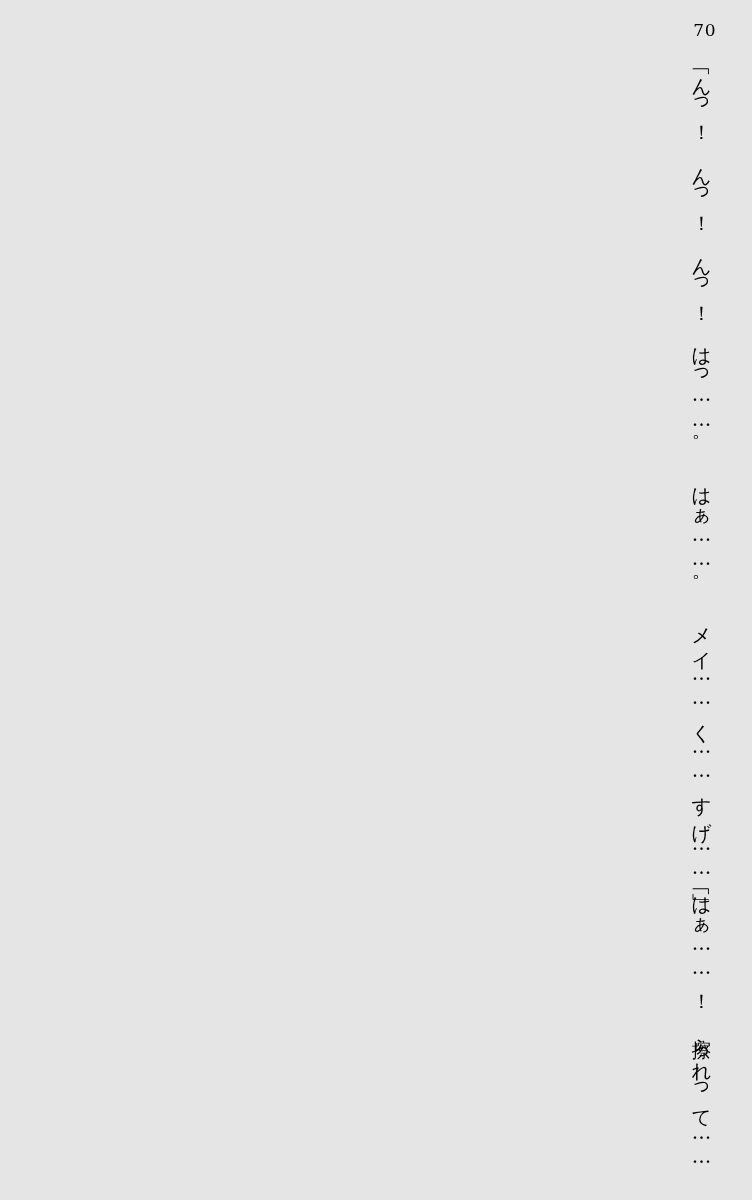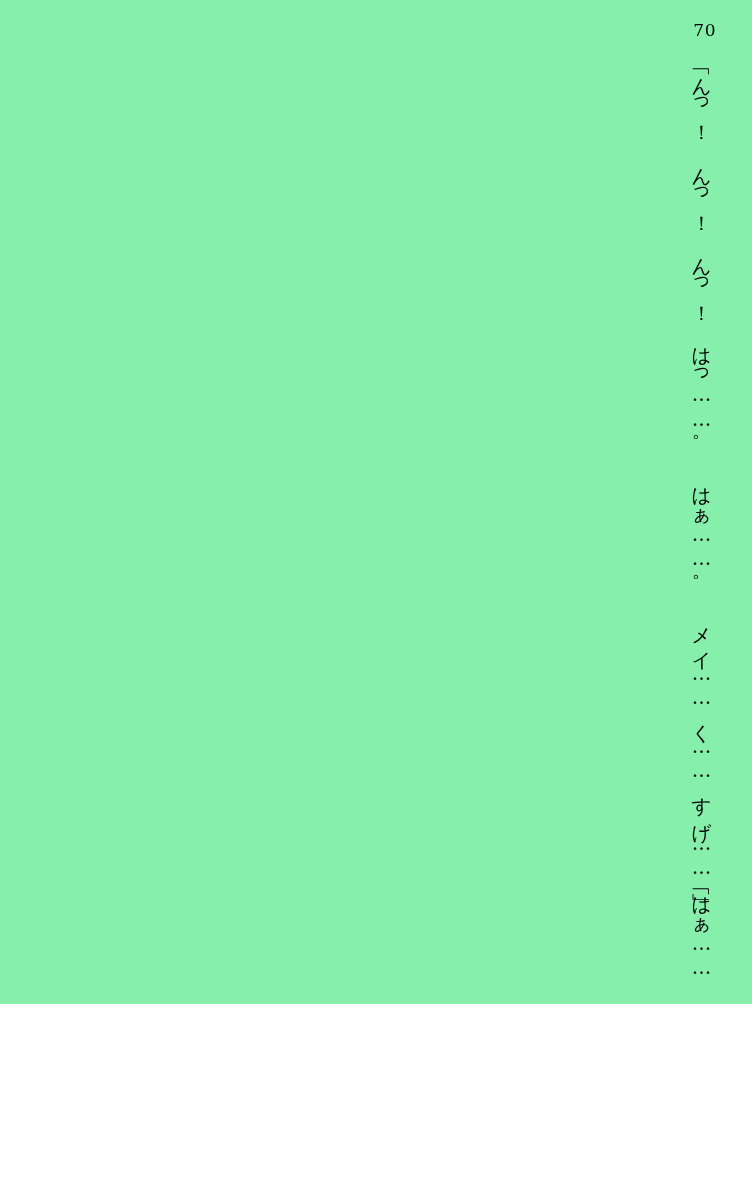--- a/index.html
+++ b/index.html
@@ -7,22 +7,22 @@
     padding: 0;
     background: #ffffff;
   }
   body {
     font-family: "DejaVu Serif", "Liberation Serif", serif;
     color: #000000;
   }
   .page {
     position: relative;
     width: 752px;
-    height: 1004px;
-    background: #86efac;
+    height: 1200px;
+    background: #e5e5e5;
     overflow: hidden;
     box-sizing: border-box;
   }
   .page-number {
     position: absolute;
     top: 20px;
     right: 36px;
     font-size: 17px;
     font-family: "DejaVu Serif", "Liberation Serif", serif;
     letter-spacing: 0.5px;

